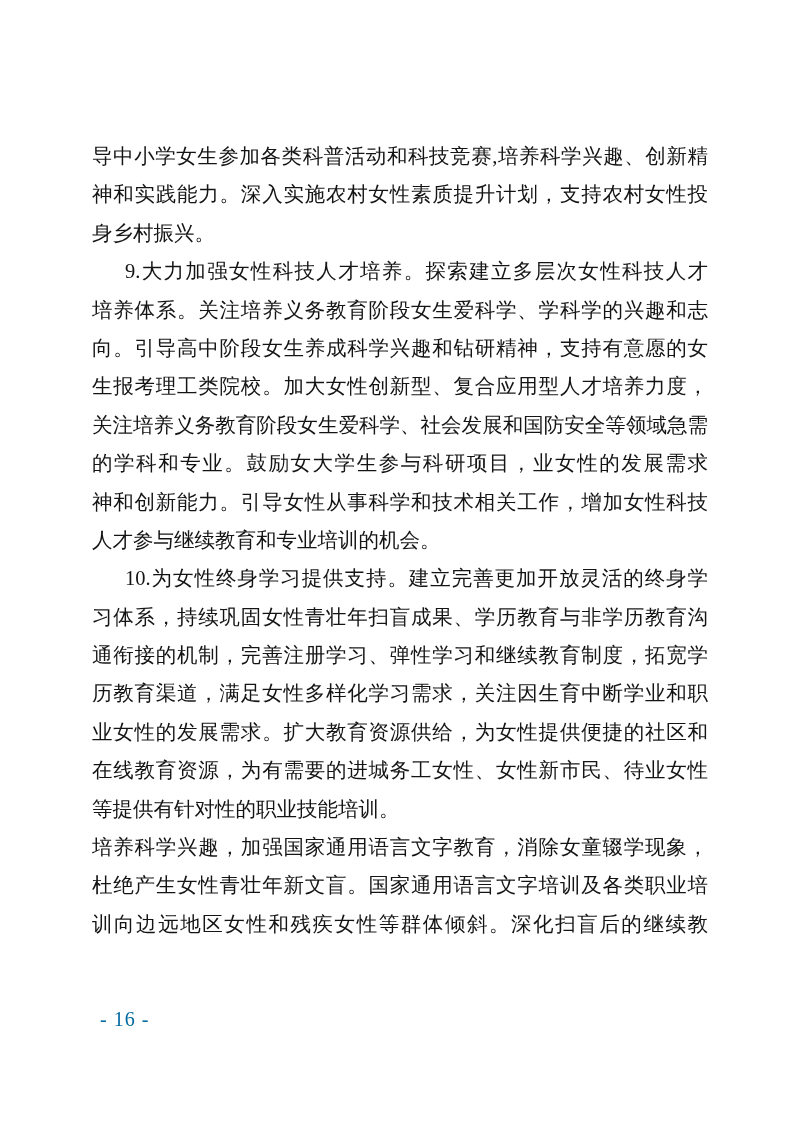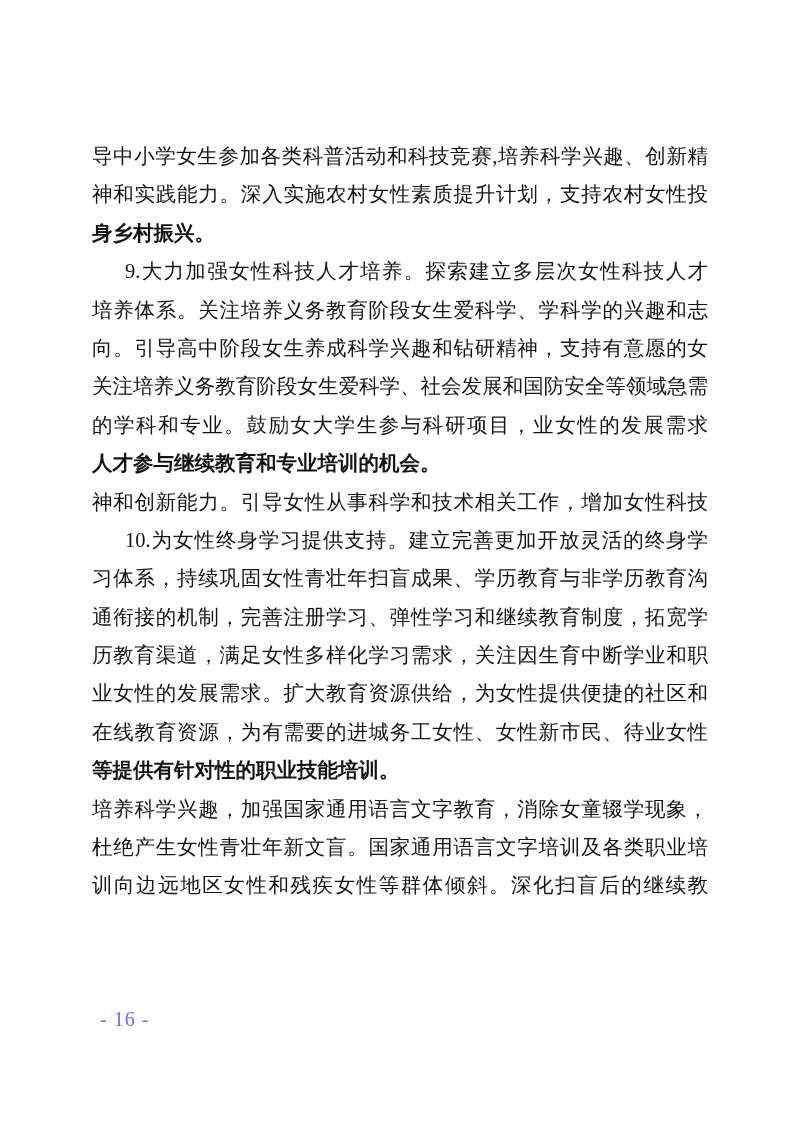--- a/index.html
+++ b/index.html
@@ -33,48 +33,48 @@
     text-align: justify;
     text-align-last: justify;
     text-justify: inter-character;
   }
   .line.indent {
     padding-left: 33px;
   }
   .line.para-end {
     text-align: left;
     text-align-last: left;
-    font-weight: bold;
   }
   .page-number {
     position: absolute;
     left: 100px;
     top: 1005px;
     height: 28px;
     line-height: 28px;
     font-size: 20px;
     letter-spacing: 1px;
-    color: #8b5cf6;
+    color: #0369a1;
   }
 </style>
 </head>
 <body>
 
 <div class="page">
   <div class="text-block">
       <div class="line">导中小学女生参加各类科普活动和科技竞赛,培养科学兴趣、创新精</div>
       <div class="line">神和实践能力。深入实施农村女性素质提升计划，支持农村女性投</div>
       <div class="line para-end">身乡村振兴。</div>
       <div class="line indent">9.大力加强女性科技人才培养。探索建立多层次女性科技人才</div>
       <div class="line">培养体系。关注培养义务教育阶段女生爱科学、学科学的兴趣和志</div>
       <div class="line">向。引导高中阶段女生养成科学兴趣和钻研精神，支持有意愿的女</div>
+      <div class="line">生报考理工类院校。加大女性创新型、复合应用型人才培养力度，</div>
       <div class="line">关注培养义务教育阶段女生爱科学、社会发展和国防安全等领域急需</div>
       <div class="line">的学科和专业。鼓励女大学生参与科研项目，业女性的发展需求</div>
+      <div class="line">神和创新能力。引导女性从事科学和技术相关工作，增加女性科技</div>
       <div class="line para-end">人才参与继续教育和专业培训的机会。</div>
-      <div class="line">神和创新能力。引导女性从事科学和技术相关工作，增加女性科技</div>
       <div class="line indent">10.为女性终身学习提供支持。建立完善更加开放灵活的终身学</div>
       <div class="line">习体系，持续巩固女性青壮年扫盲成果、学历教育与非学历教育沟</div>
       <div class="line">通衔接的机制，完善注册学习、弹性学习和继续教育制度，拓宽学</div>
       <div class="line">历教育渠道，满足女性多样化学习需求，关注因生育中断学业和职</div>
       <div class="line">业女性的发展需求。扩大教育资源供给，为女性提供便捷的社区和</div>
       <div class="line">在线教育资源，为有需要的进城务工女性、女性新市民、待业女性</div>
       <div class="line para-end">等提供有针对性的职业技能培训。</div>
       <div class="line">培养科学兴趣，加强国家通用语言文字教育，消除女童辍学现象，</div>
       <div class="line">杜绝产生女性青壮年新文盲。国家通用语言文字培训及各类职业培</div>
       <div class="line">训向边远地区女性和残疾女性等群体倾斜。深化扫盲后的继续教</div>

